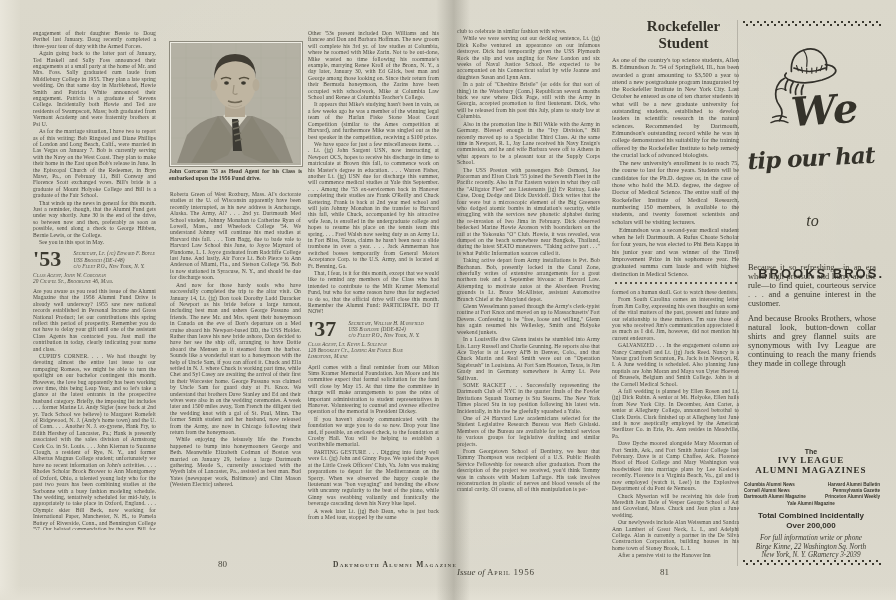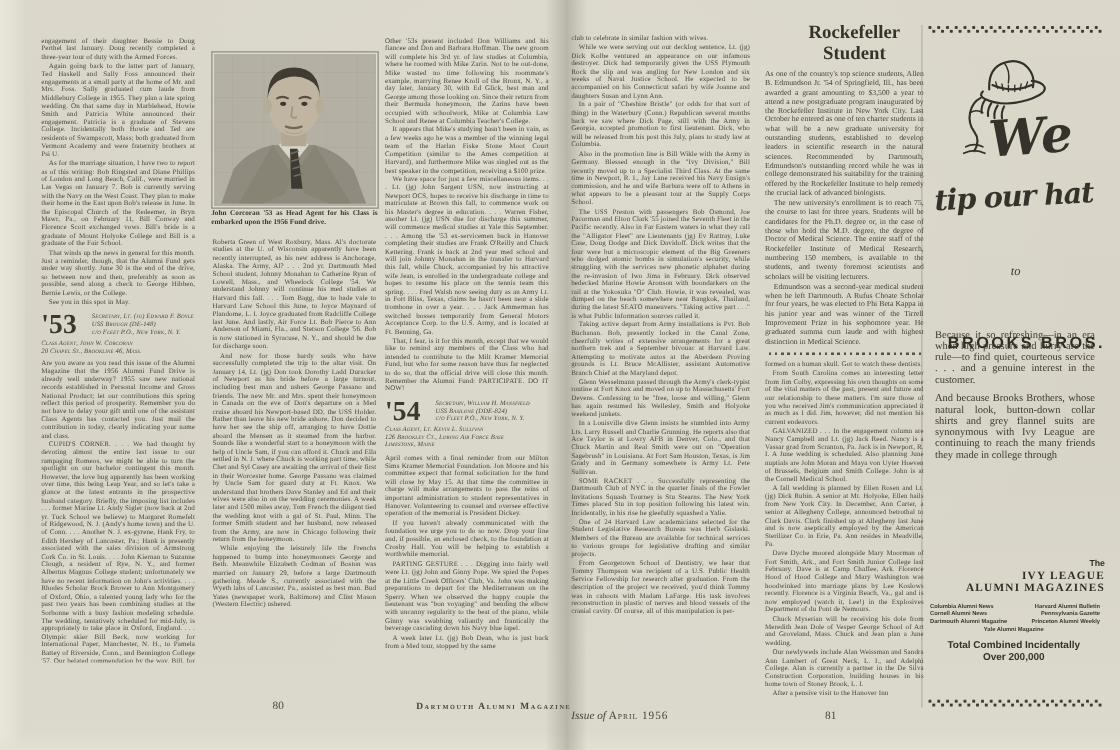--- a/index.html
+++ b/index.html
@@ -61,27 +61,27 @@
       radial-gradient(circle at 2px 2px,#3a382e 1.05px,rgba(0,0,0,0) 1.5px),
       radial-gradient(circle at 5px 5px,#3a382e 1.05px,rgba(0,0,0,0) 1.5px);
     background-size:7px 7px;}
   .scallop.top{top:0;} .scallop.bot{bottom:0;}
   .ad-illu{position:absolute;left:24px;top:14px;}
   .ad-we{position:absolute;right:26px;top:66px;font-size:40px;font-style:italic;
     font-weight:bold;color:#34322a;transform:rotate(-4deg);font-family:"DejaVu Serif",serif;}
   .ad-tip{position:absolute;left:0;right:0;top:124px;text-align:center;font-size:23px;
     font-style:italic;font-weight:bold;color:#34322a;transform:rotate(-3deg);
     font-family:"DejaVu Serif",serif;letter-spacing:-1px;}
-  .ad-to{position:absolute;left:3px;right:0;top:192px;text-align:center;font-size:10px;
+  .ad-to{position:absolute;left:3px;right:0;top:192px;text-align:center;font-size:16px;
     font-style:italic;color:#3a382e;}
   .ad-brand{position:absolute;left:0;right:0;top:220px;text-align:right;font-size:13px;
     letter-spacing:2px;font-weight:bold;color:#2f2d26;font-family:"Liberation Sans",sans-serif;margin-top:26px;}
   .ad-body{position:absolute;left:10px;right:8px;top:243px;text-align:justify;}
   .ad-body .para{font-size:8.4px;line-height:9.0px;text-indent:0;margin:0 0 6px 0;color:#3a382e;}
-  .ad-ivy{position:absolute;left:0;right:0;top:428px;text-align:right;color:#2f2d26;}
+  .ad-ivy{position:absolute;left:0;right:0;top:428px;text-align:center;color:#2f2d26;}
   .ad-ivy .the{font-size:7px;font-weight:bold;font-family:"Liberation Sans",sans-serif;}
   .ad-ivy .l1,.ad-ivy .l2{font-size:9px;font-weight:bold;letter-spacing:1px;
     font-family:"Liberation Serif",serif;line-height:10px;}
   .ad-mags{position:absolute;left:6px;right:4px;top:462px;display:flex;
     justify-content:space-between;font-size:4.6px;line-height:6px;font-weight:bold;
     font-family:"Liberation Sans",sans-serif;color:#3a382e;}
   .ad-mags .mcol{width:49%;} .ad-mags .mcol.r{text-align:right;}
   .ad-mags .mcol div{white-space:nowrap;}
   .ad-magcenter{position:absolute;left:0;right:0;top:481px;text-align:center;
     font-size:4.6px;font-weight:bold;font-family:"Liberation Sans",sans-serif;color:#3a382e;}
@@ -165,21 +165,21 @@
 
   <div class="col bodytext" style="left:308px;top:30px;width:131px;height:525px;">
     <div class="wrap">
         <p class="para">Other '53s present included Don Williams and his fiancee and Don and Barbara Hoffman. The new groom will complete his 3rd yr. of law studies at Columbia, where he roomed with Mike Zarin. Not to be out-done, Mike wasted no time following his roommate's example, marrying Renee Kroll of the Bronx, N. Y., a day later, January 30, with Ed Glick, best man and George among those looking on. Since their return from their Bermuda honeymoon, the Zarins have been occupied with schoolwork, Mike at Columbia Law School and Renee at Columbia Teacher's College.</p>
         <p class="para">It appears that Mike's studying hasn't been in vain, as a few weeks ago he was a member of the winning legal team of the Harlan Fiske Stone Moot Court Competition (similar to the Ames competition at Harvard), and furthermore Mike was singled out as the best speaker in the competition, receiving a $100 prize.</p>
         <p class="para">We have space for just a few miscellaneous items. . . . Lt. (jg) John Sargent USN, now instructing at Newport OCS, hopes to receive his discharge in time to matriculate at Brown this fall, to commence work on his Master's degree in education. . . . Warren Fisher, another Lt. (jg) USN due for discharge this summer, will commence medical studies at Yale this September. . . . Among the '53 ex-servicemen back in Hanover completing their studies are Frank O'Reilly and Chuck Kettering. Frank is back at 2nd year med school and will join Johnny Monahan in the transfer to Harvard this fall, while Chuck, accompanied by his attractive wife Jean, is enrolled in the undergraduate college and hopes to resume his place on the tennis team this spring. . . . Fred Walsh now seeing duty as an Army Lt. in Fort Bliss, Texas, claims he hasn't been near a slide trombone in over a year. . . . Jack Ammerman has switched bosses temporarily from General Motors Acceptance Corp. to the U.S. Army, and is located at Ft. Benning, Ga.</p>
         <p class="para">That, I fear, is it for this month, except that we would like to remind any members of the Class who had intended to contribute to the Milt Kramer Memorial Fund, but who for some reason have thus far neglected to do so, that the official drive will close this month. Remember the Alumni Fund: PARTICIPATE. DO IT NOW!</p>
       </div>
     <div class="classblock">
       <div class="classrow">
-        <div class="classnum">'54</div>
+        <div class="classnum">'37</div>
         <div class="classinfo">
             <div>Secretary, William H. Mansfield</div>
             <div>USS Basilone (DDE-824)</div>
             <div>c/o Fleet P.O., New York, N. Y.</div>
           </div>
       </div>
       <div class="classagent">
           <div>Class Agent, Lt. Kevin L. Sullivan</div>
           <div>126 Brookley Ct., Loring Air Force Base</div>
           <div>Limestone, Maine</div>
@@ -282,15 +282,20 @@
           <div>Harvard Alumni Bulletin</div>
           <div>Pennsylvania Gazette</div>
           <div>Princeton Alumni Weekly</div>
         </div>
     </div>
     <div class="ad-magcenter">Yale Alumni Magazine</div>
     <div class="ad-circ">
       <div>Total Combined Incidentally</div>
       <div>Over 200,000</div>
     </div>
+    <div class="ad-contact">
+        <div>For full information write or phone</div>
+        <div>Birge Kinne, 22 Washington Sq. North</div>
+        <div>New York, N. Y. GRamercy 3-2039</div>
+      </div>
     <div class="scallop bot"></div>
   </div>
 </div>
 
 </body></html>

